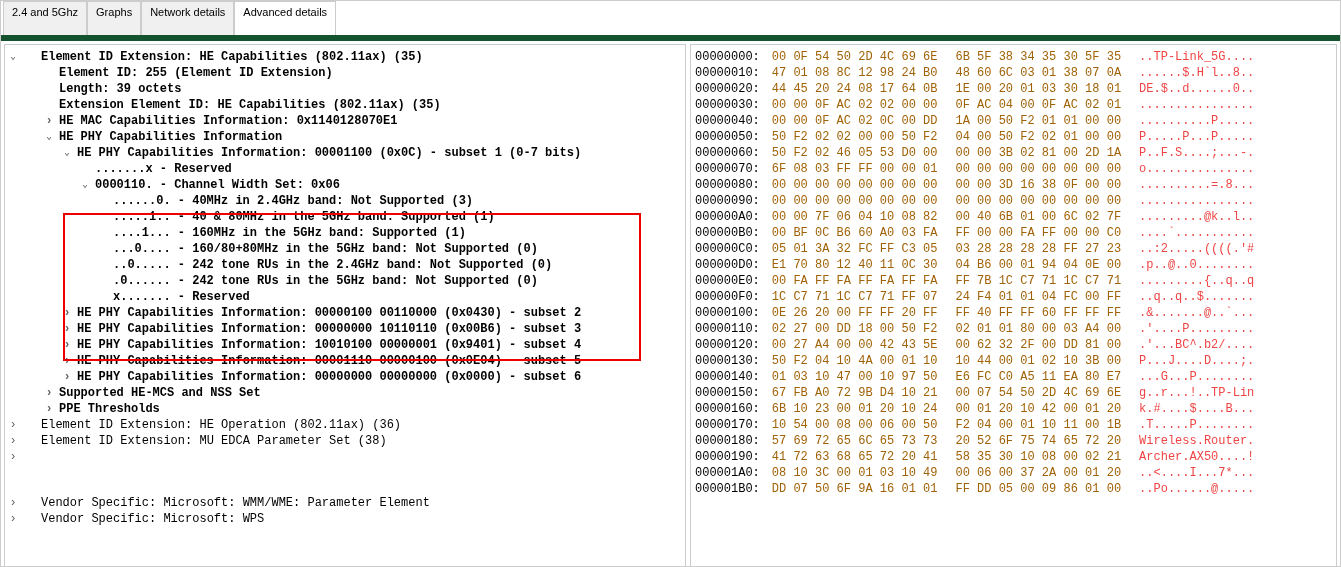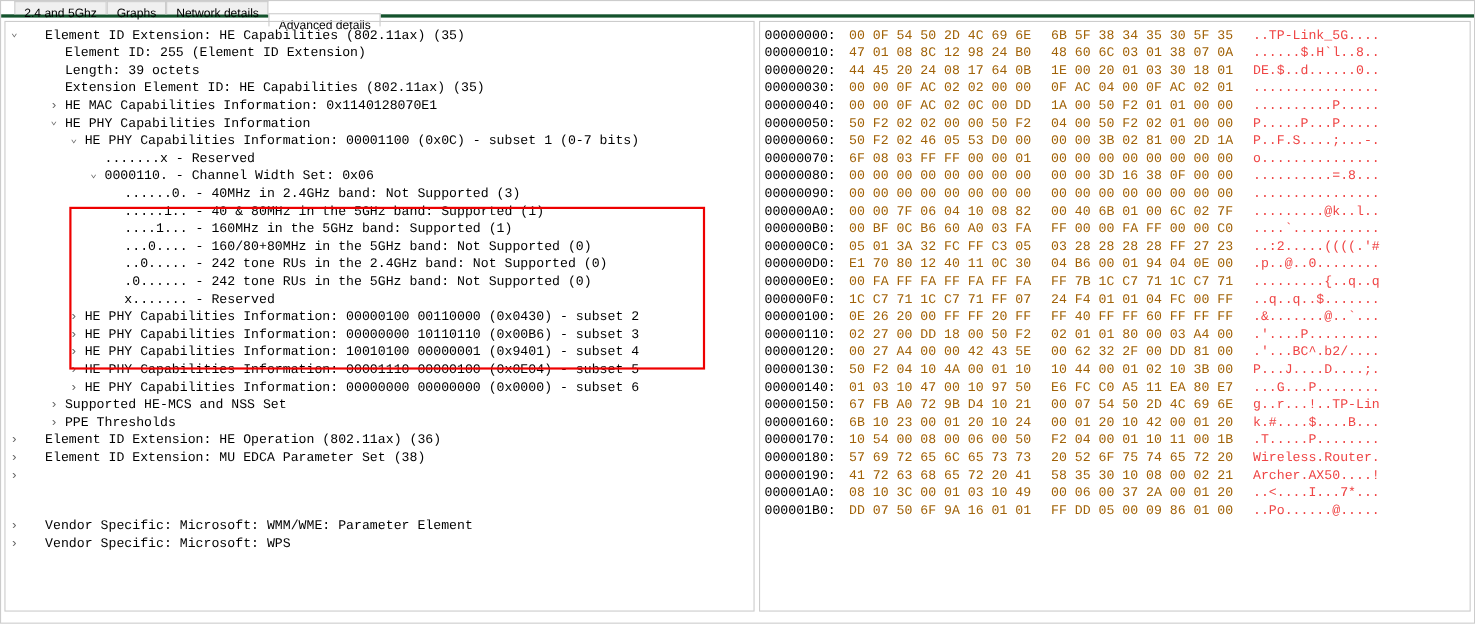--- a/index.html
+++ b/index.html
@@ -9,38 +9,38 @@
     font-size: 11px;
     background: #fff;
     color: #000;
     width: 1341px;
     height: 567px;
     overflow: hidden;
     border: 1px solid #ccc;
   }
   .tabs {
     display: flex;
-    height: 15px;
-    border-bottom: 3px solid #14532d;
-    padding-left: 12px;
+    height: 40px;
+    border-bottom: 6px solid #14532d;
+    padding-left: 2px;
   }
   .tab {
     border: 1px solid #ccc;
     border-bottom: none;
     padding: 2px 8px;
     background: #f0f0f0;
     margin-right: 0;
     cursor: pointer;
     font-size: 11px;
     line-height: 16px;
   }
   .tab.active {
     background: #fff;
     position: relative;
-    top: 11px;
+    top: 0;
   }
   .content {
     display: flex;
     height: 543px;
   }
   .left-pane {
     width: 682px;
     border: 1px solid #ccc;
     margin: 3px 2px 3px 3px;
     position: relative;
@@ -116,21 +116,21 @@
   <div class="tab">Graphs</div>
   <div class="tab">Network details</div>
   <div class="tab active">Advanced details</div>
 </div>
 
 <div class="content">
   <div class="left-pane">
     <div class="tree-scroll">
       <div class="tree">
 
-        <div class="node" style="padding-left:36px;"><span class="toggle open"></span><span class="nlabel">Element ID Extension: HE Capabilities (802.11ax) (35)</span>
+        <div class="node" style="padding-left:36px;font-weight:bold;"><span class="toggle open"></span><span class="nlabel">Element ID Extension: HE Capabilities (802.11ax) (35)</span>
 
           <div class="node"><span class="nlabel">Element ID: 255 (Element ID Extension)</span></div>
           <div class="node"><span class="nlabel">Length: 39 octets</span></div>
           <div class="node"><span class="nlabel">Extension Element ID: HE Capabilities (802.11ax) (35)</span></div>
           <div class="node"><span class="toggle closed"></span><span class="nlabel">HE MAC Capabilities Information: 0x1140128070E1</span></div>
           <div class="node"><span class="toggle open"></span><span class="nlabel">HE PHY Capabilities Information</span>
 
             <div class="node"><span class="toggle open"></span><span class="nlabel">HE PHY Capabilities Information: 00001100 (0x0C) - subset 1 (0-7 bits)</span>
               <div class="node"><span class="nlabel">.......x - Reserved</span></div>
               <div class="node"><span class="toggle open"></span><span class="nlabel">0000110. - Channel Width Set: 0x06</span>

